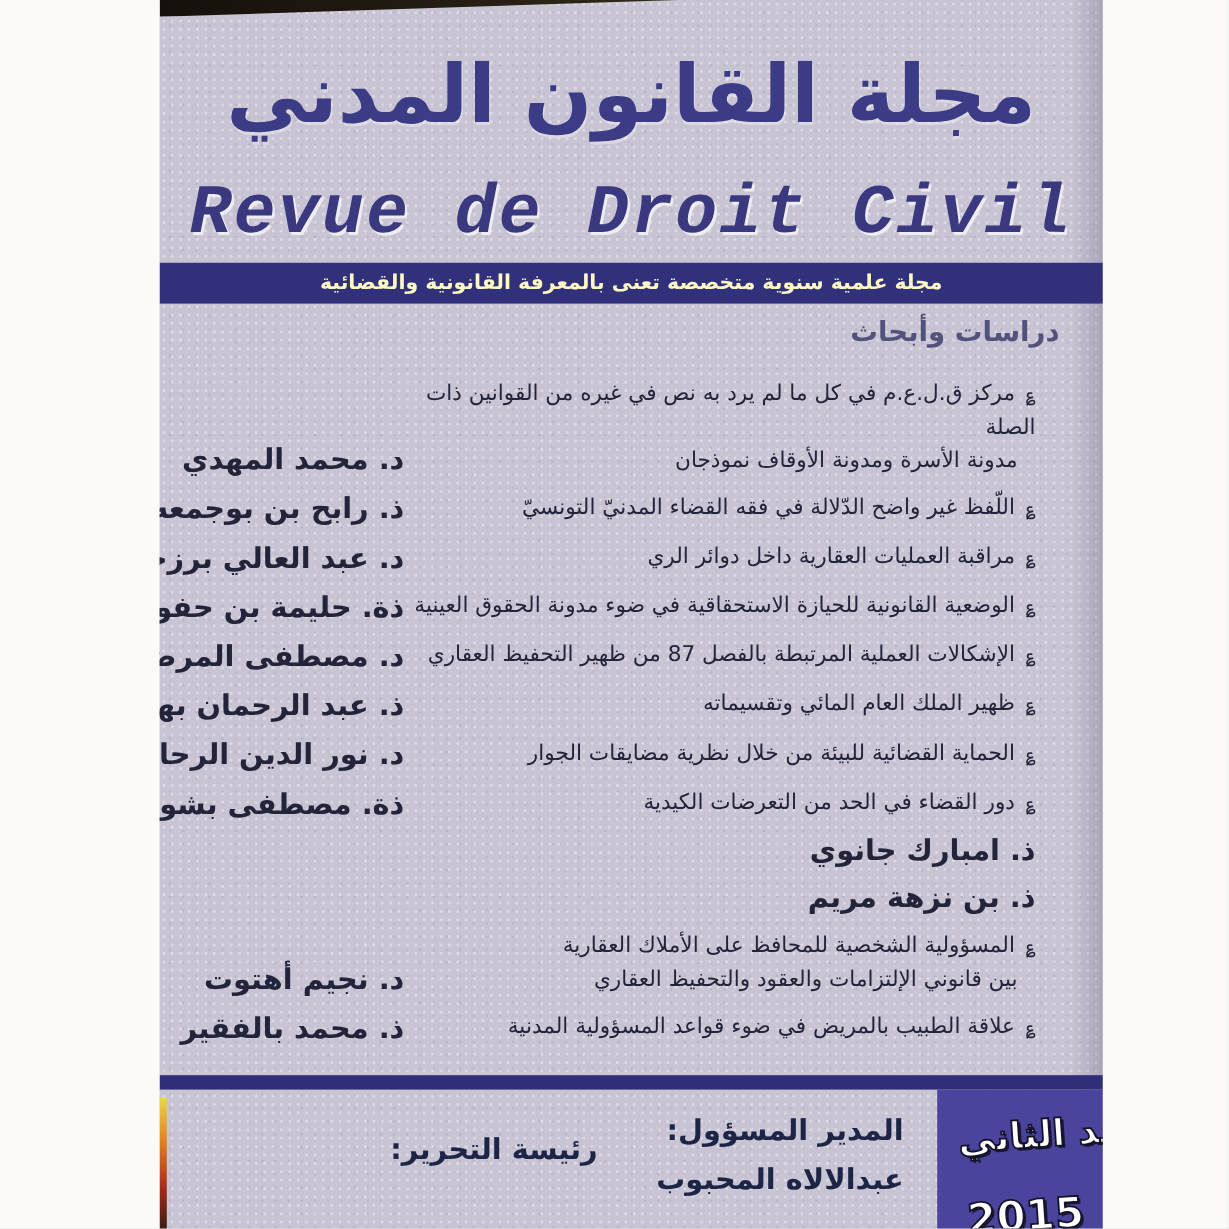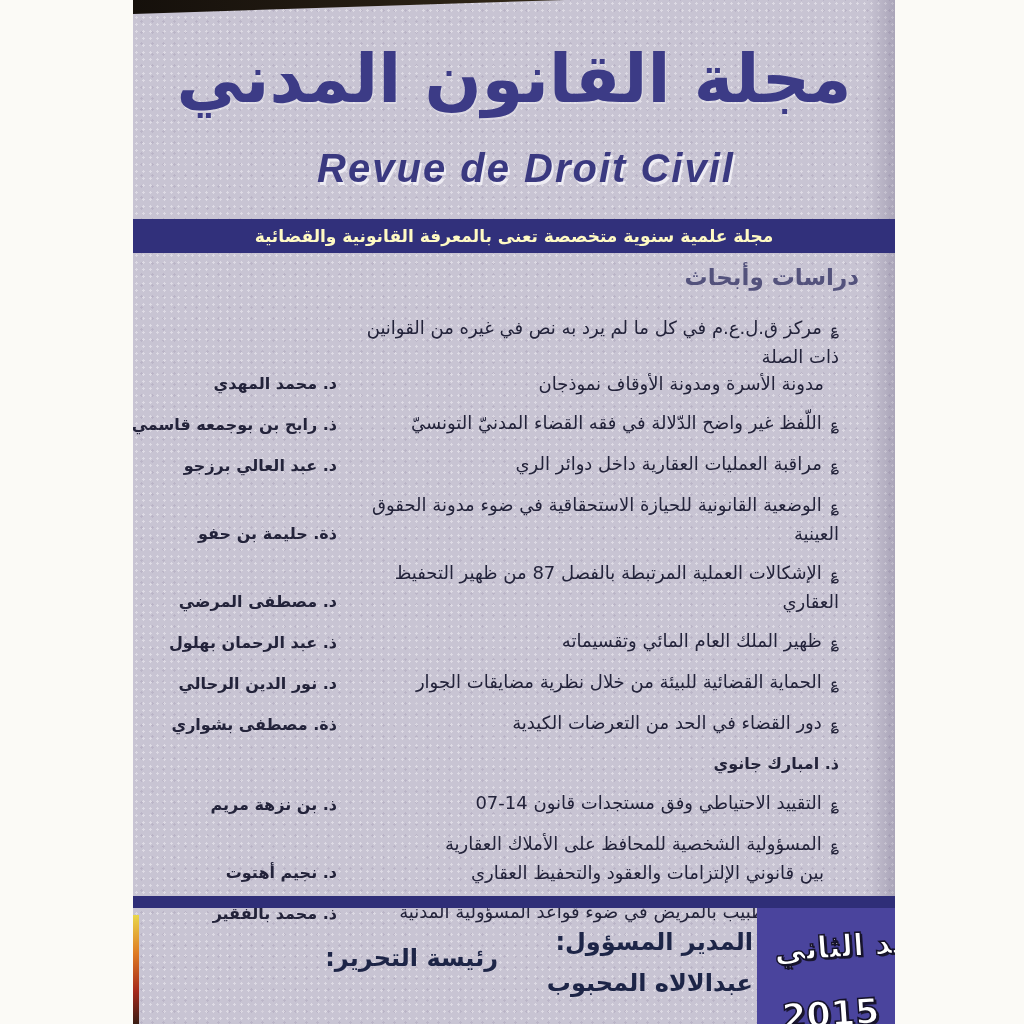--- a/index.html
+++ b/index.html
@@ -14,20 +14,21 @@
   
   .cover{
     position:absolute;left:133px;top:0;width:762px;height:1024px;
     background-color:#c8c4d3;
     background-image:
       radial-gradient(rgba(255,255,255,.38) 1px, transparent 1.4px),
       radial-gradient(rgba(116,106,138,.16) 1px, transparent 1.3px);
     background-size:7px 7px,11px 11px;
     background-position:0 0,3px 5px;
     overflow:hidden;
+    padding-left:24px;
   }
   .right-shade{
     position:absolute;top:0;right:0;width:27px;height:100%;
     background:linear-gradient(to right, rgba(0,0,0,0), rgba(72,62,98,.24));
   }
   .top-wedge{
     position:absolute;top:0;left:0;width:432px;height:14px;
     background:linear-gradient(to right,#15100b,#241c12 55%,#342a1a);
     clip-path:polygon(0 0,100% 0,0 100%);
   }
@@ -40,26 +41,25 @@
   .title-ar{
     position:absolute;top:40px;left:0;width:100%;
     text-align:center;direction:rtl;
     font-size:67px;font-weight:bold;color:#3c3b86;
     text-shadow:1px 2px 0 rgba(255,255,255,.35);
     letter-spacing:1px;
   }
   .title-fr{
     position:absolute;top:146px;left:0;width:100%;
     text-align:center;
-    font-family:Liberation Sans, sans-serif;
+    font-family:Liberation Mono, monospace;
     font-style:italic;font-weight:bold;
-    font-size:40px;color:#3a3980;
+    font-size:58px;color:#3a3980;
     text-shadow:2px 3px 0 rgba(244,243,248,.85);
     letter-spacing:2px;
-    margin-left:12px;
   }
   .subtitle-band{
     position:absolute;top:219px;left:0;width:100%;height:34px;
     background:#31307b;
     color:#fef9c3;direction:rtl;text-align:center;
     font-size:17px;font-weight:bold;line-height:34px;
     letter-spacing:.3px;
   }
   .section-header{
     position:absolute;top:264px;right:36px;
@@ -73,21 +73,21 @@
   }
   .article-row{display:flex;direction:rtl;align-items:flex-end;margin-bottom:12px;}
   .article-title{
     flex:1;text-align:right;direction:rtl;
     font-size:18px;font-weight:normal;color:#23233a;line-height:27px;
   }
   .article-title .bullet{font-size:14px;margin-left:9px;color:#23233a;}
   .article-title .t2{display:inline-block;padding-right:15px;}
   .author{
     width:168px;direction:rtl;text-align:right;
-    font-size:16px;font-weight:bold;color:#23233a;line-height:27px;
+    font-size:24px;font-weight:bold;color:#23233a;line-height:27px;
     white-space:nowrap;
   }
 
   
   .bottom-band{
     position:absolute;top:896px;left:0;width:100%;height:12px;
     background:#2f2e78;
   }
   .issue-panel{
     position:absolute;top:908px;right:0;width:138px;height:116px;
@@ -188,23 +188,20 @@
       <span class="bullet">؏</span><span class="t1">دور القضاء في الحد من التعرضات الكيدية</span>
     </div>
     <div class="author">ذة. مصطفى بشواري</div>
   </div>
 
   <div class="article-row">
     <div class="author">ذ. امبارك جانوي</div>
   </div>
 
   <div class="article-row">
-    <div class="article-title">
-      <span class="bullet">؏</span><span class="t1">التقييد الاحتياطي وفق مستجدات قانون 14-07</span>
-    </div>
     <div class="author">ذ. بن نزهة مريم</div>
   </div>
 
   <div class="article-row">
     <div class="article-title">
       <span class="bullet">؏</span><span class="t1">المسؤولية الشخصية للمحافظ على الأملاك العقارية</span><br class="t2br"><span class="t2">بين قانوني الإلتزامات والعقود والتحفيظ العقاري</span>
     </div>
     <div class="author">د. نجيم أهتوت</div>
   </div>
 

